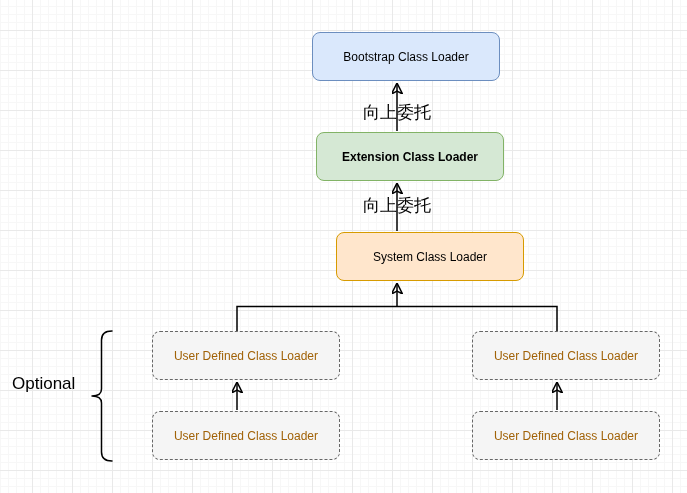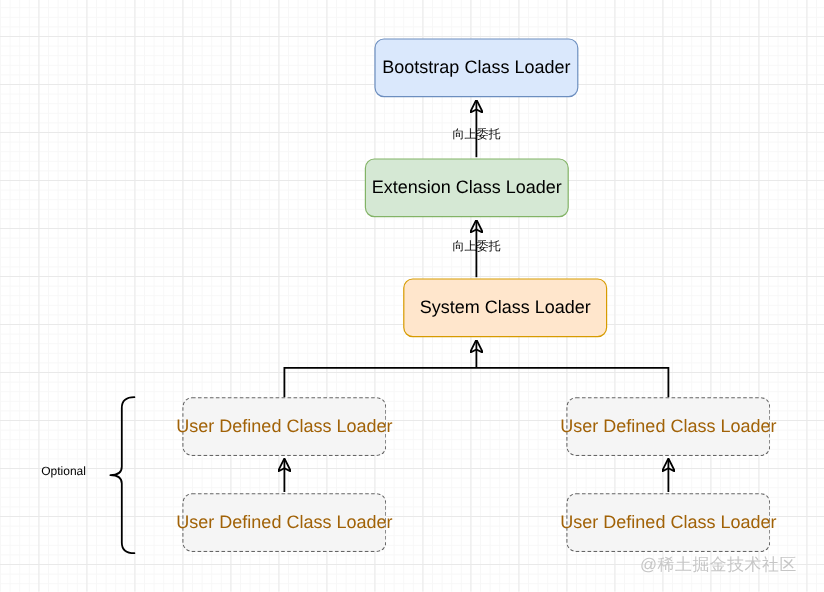--- a/index.html
+++ b/index.html
@@ -24,56 +24,55 @@
     position: absolute;
     left: 0; top: 0;
     width: 687px; height: 493px;
     pointer-events: none;
   }
   svg.overlay path { fill: none; stroke: #000000; stroke-width: 1.5; }
   svg.overlay path.brace { stroke-linecap: round; stroke-linejoin: round; }
 
   .node {
     position: absolute;
-    width: 170px;
+    width: 188px;
     height: 49px;
     box-sizing: border-box;
     border-radius: 8px;
     display: flex;
     align-items: center;
     justify-content: center;
-    font-size: 15px;
+    font-size: 12px;
     color: #000000;
     white-space: nowrap;
     text-align: center;
   }
   .node-blue   { background: #dae8fc; border: 1.5px solid #6c8ebf; }
   .node-green  { background: #d5e8d4; border: 1.5px solid #82b366; }
   .node-orange { background: #ffe6cc; border: 1.5px solid #d79b00; }
   .node-gray   { background: #f5f5f5; border: 1.5px dashed #666666; color: #a16207; }
 
   .edge-label {
     position: absolute;
     width: 100px;
     text-align: center;
-    font-size: 10px;
+    font-size: 17px;
     color: #000000;
     line-height: 15px;
   }
 
   .optional-label {
     position: absolute;
     left: 12px;
-    top: 386px;
+    top: 376px;
     width: 56px;
-    font-size: 10px;
+    font-size: 17px;
     color: #000000;
     line-height: 15px;
     text-align: center;
-    margin-left: 13px;
   }
 
   .watermark {
     position: absolute;
     left: 512px;
     top: 462px;
     width: 152px;
     text-align: right;
     font-size: 14px;
     color: #c6c6c6;
@@ -104,21 +103,21 @@
 
     <path d="M557,410 L557,383" marker-end="url(#arrow)"></path>
 
     <path class="brace" d="M112,331 Q101.5,331 101.5,340 L101.5,389 Q101.5,396 92,396 Q101.5,396 101.5,403 L101.5,452 Q101.5,461 112,461"></path>
   </svg>
 
   <div class="node node-blue" style="left:312px; top:32px;">
     <span>Bootstrap Class Loader</span>
   </div>
 
-  <div class="node node-green" style="left:304px; top:132px;">
+  <div class="node node-green" style="left:316px; top:132px;font-weight:bold;">
     <span>Extension Class Loader</span>
   </div>
 
   <div class="node node-orange" style="left:312px; top:232px;margin-left:24px;">
     <span>System Class Loader</span>
   </div>
 
   <div class="node node-gray" style="left:152px; top:331px;">
     <span>User Defined Class Loader</span>
   </div>
@@ -134,15 +133,14 @@
   <div class="node node-gray" style="left:472px; top:411px;">
     <span>User Defined Class Loader</span>
   </div>
 
   <div class="edge-label" style="left:347px; top:105px;">向上委托</div>
 
   <div class="edge-label" style="left:347px; top:198px;">向上委托</div>
 
   <div class="optional-label">Optional</div>
 
-  <div class="watermark">@稀土掘金技术社区</div>
 
 </div>
 
 </body></html>

